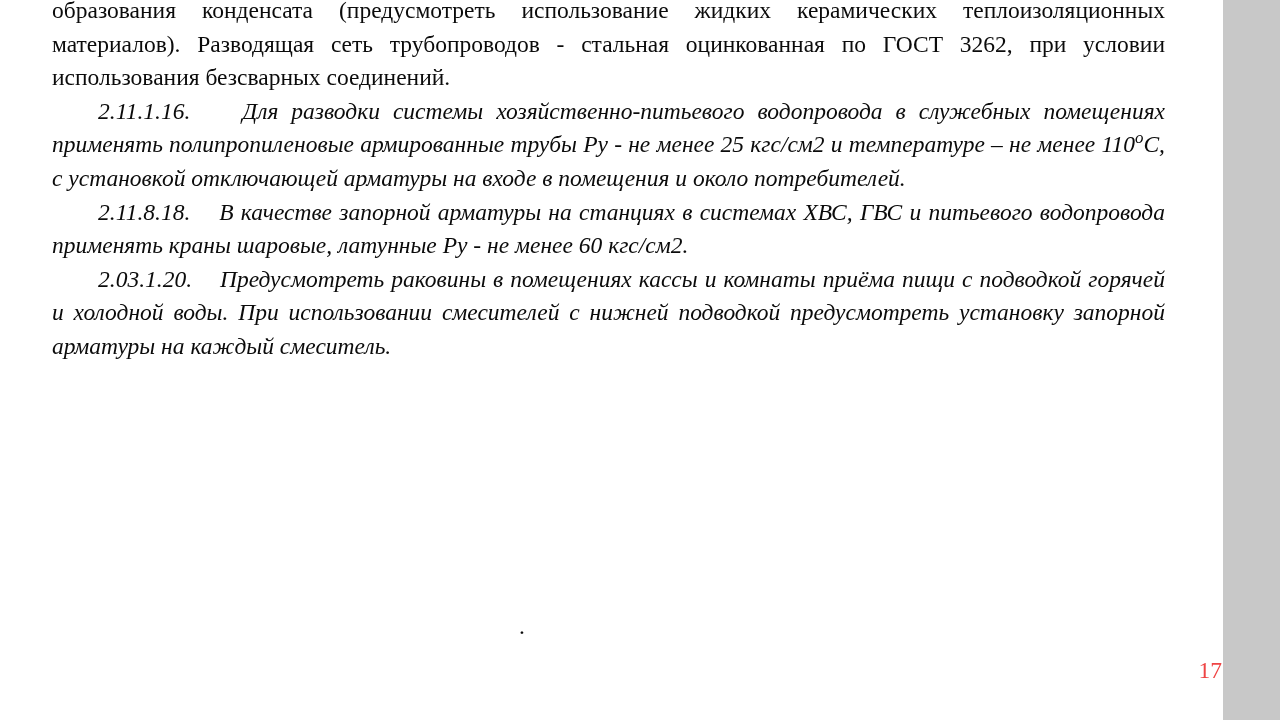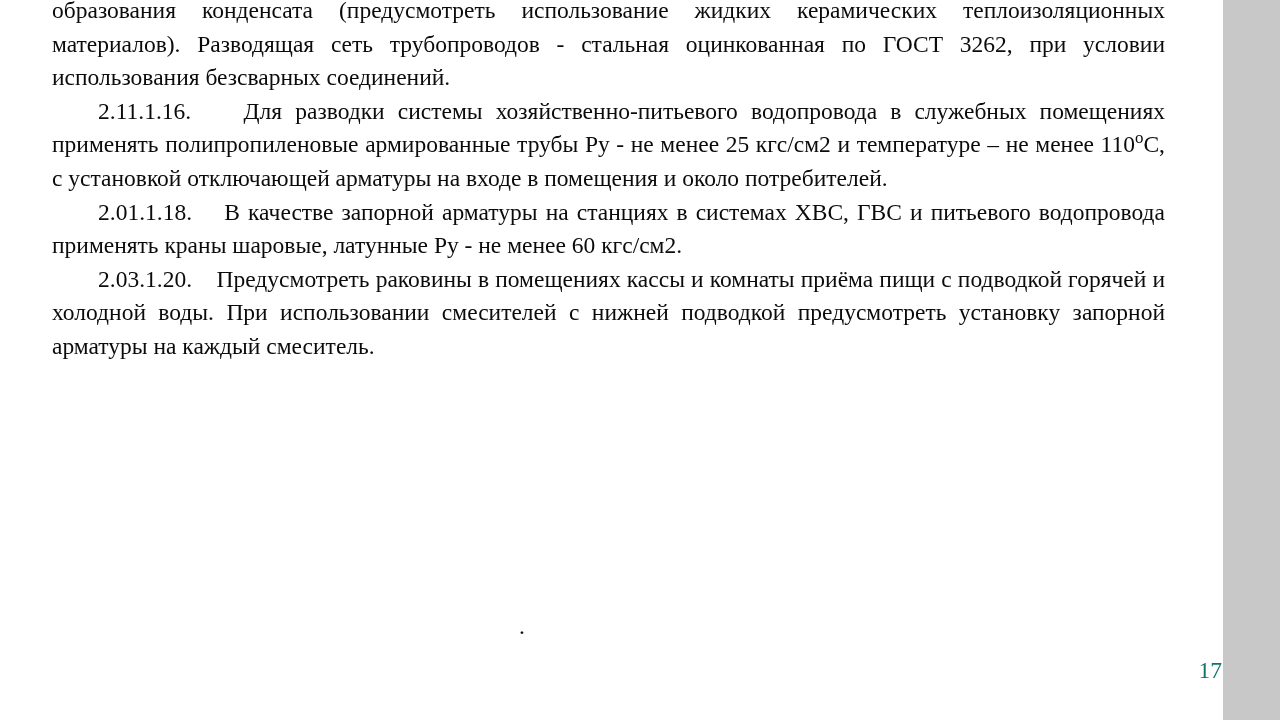--- a/index.html
+++ b/index.html
@@ -44,33 +44,34 @@
     color: #0b0b0b;
     text-align: justify;
     text-justify: inter-word;
     hyphens: none;
   }
   p.para.first {
     margin-top: -6px;
   }
   p.para.indent {
     text-indent: 46px;
+    font-style: italic;
   }
   .num {
     white-space: nowrap;
   }
   .page-number {
     position: absolute;
     left: 0;
     right: 58px;
     bottom: 36px;
     text-align: right;
     font-size: 23.5px;
     line-height: 28px;
-    color: #0f766e;
+    color: #ef4444;
   }
   .mid-dot {
     position: absolute;
     left: 519px;
     top: 615px;
     font-size: 23.5px;
     line-height: 1;
     color: #0b0b0b;
   }
   sup.deg {
@@ -89,21 +90,21 @@
     <p class="para first">
       <span>образования конденсата (предусмотреть использование жидких керамических теплоизоляционных материалов). Разводящая сеть трубопроводов - стальная оцинкованная по ГОСТ 3262, при условии использования безсварных соединений.</span>
     </p>
 
     <p class="para indent">
       <span class="num">2.11.1.16.</span>&nbsp;&nbsp;&nbsp;&nbsp;<span>Для разводки системы хозяйственно-питьевого водопровода в служебных помещениях применять полипропиленовые армированные трубы Ру - не менее 25 кгс/см2 и температуре – не менее 110</span><sup class="deg">о</sup><span>С, с установкой отключающей арматуры на входе в помещения и около потребителей.</span>
     </p>
 
 
     <p class="para indent">
-      <span class="num">2.01.1.18.</span>&nbsp;&nbsp;&nbsp;&nbsp;<span>В качестве запорной арматуры на станциях в системах ХВС, ГВС и питьевого водопровода применять краны шаровые, латунные Ру - не менее 60 кгс/см2.</span>
+      <span class="num">2.11.8.18.</span>&nbsp;&nbsp;&nbsp;&nbsp;<span>В качестве запорной арматуры на станциях в системах ХВС, ГВС и питьевого водопровода применять краны шаровые, латунные Ру - не менее 60 кгс/см2.</span>
     </p>
 
 
     <p class="para indent">
       <span class="num">2.03.1.20.</span>&nbsp;&nbsp;&nbsp;&nbsp;<span>Предусмотреть раковины в помещениях кассы и комнаты приёма пищи с подводкой горячей и холодной воды. При использовании смесителей с нижней подводкой предусмотреть установку запорной арматуры на каждый смеситель.</span>
     </p>
 
 
   </div>
 

